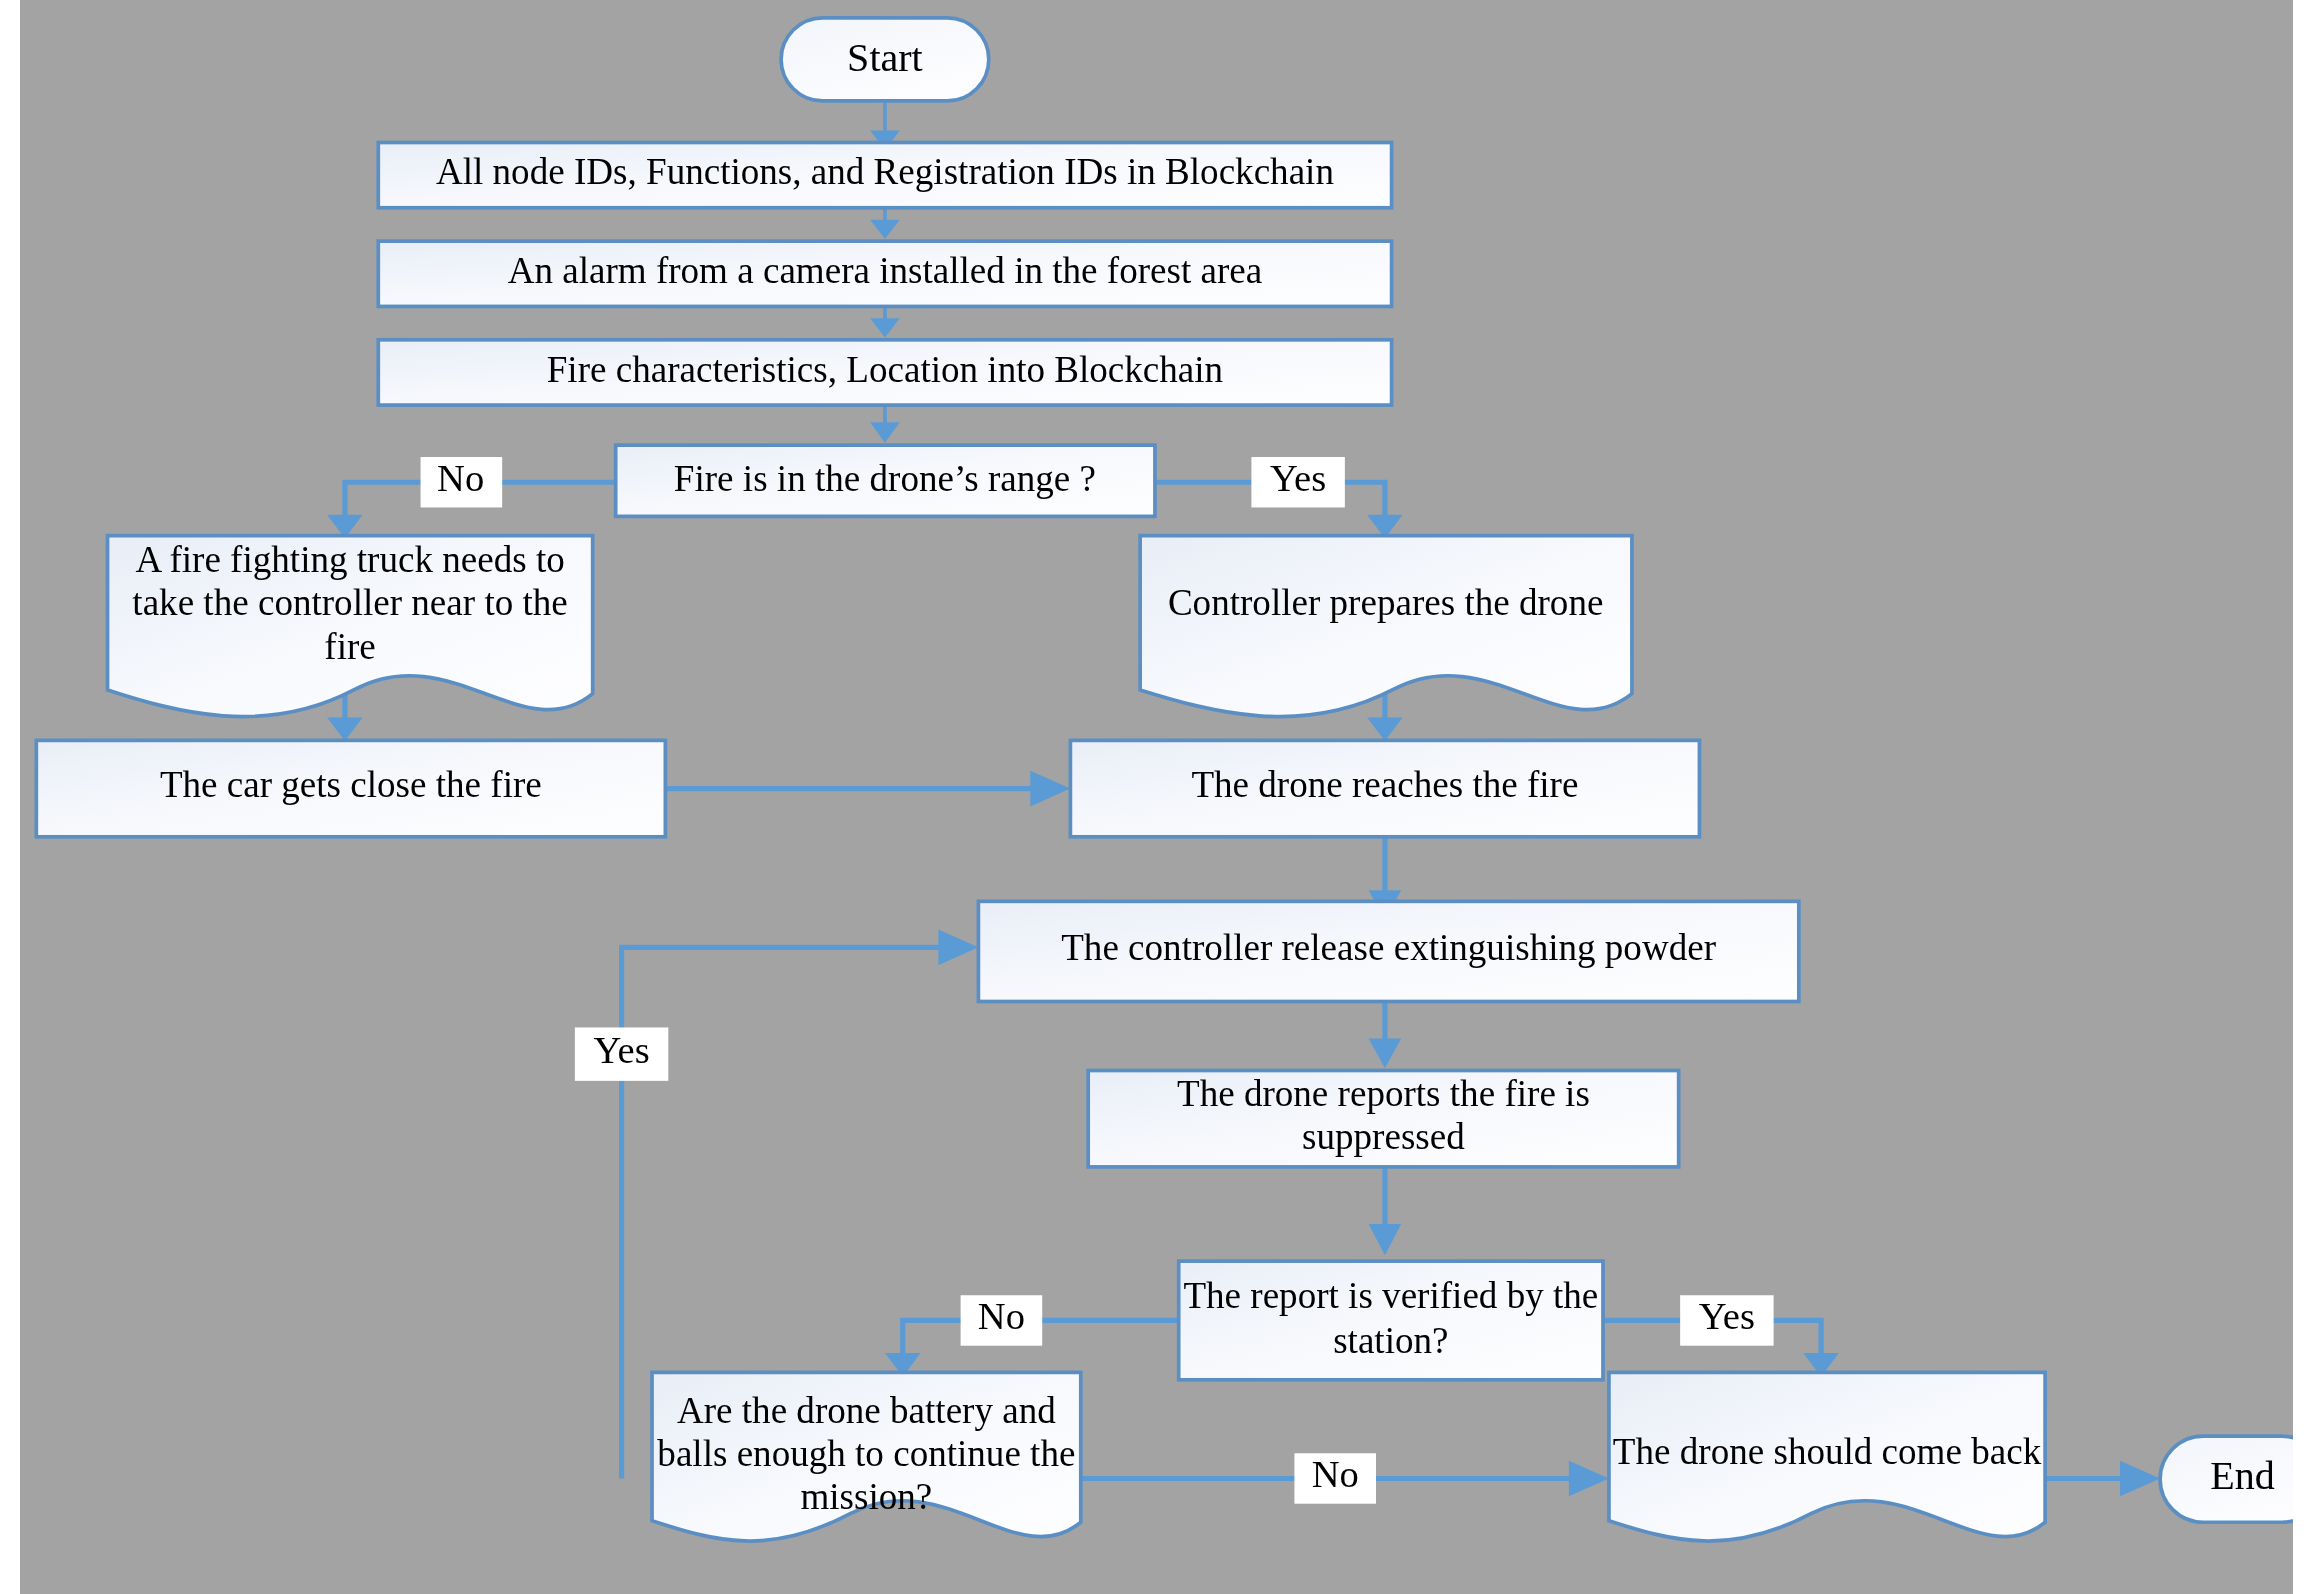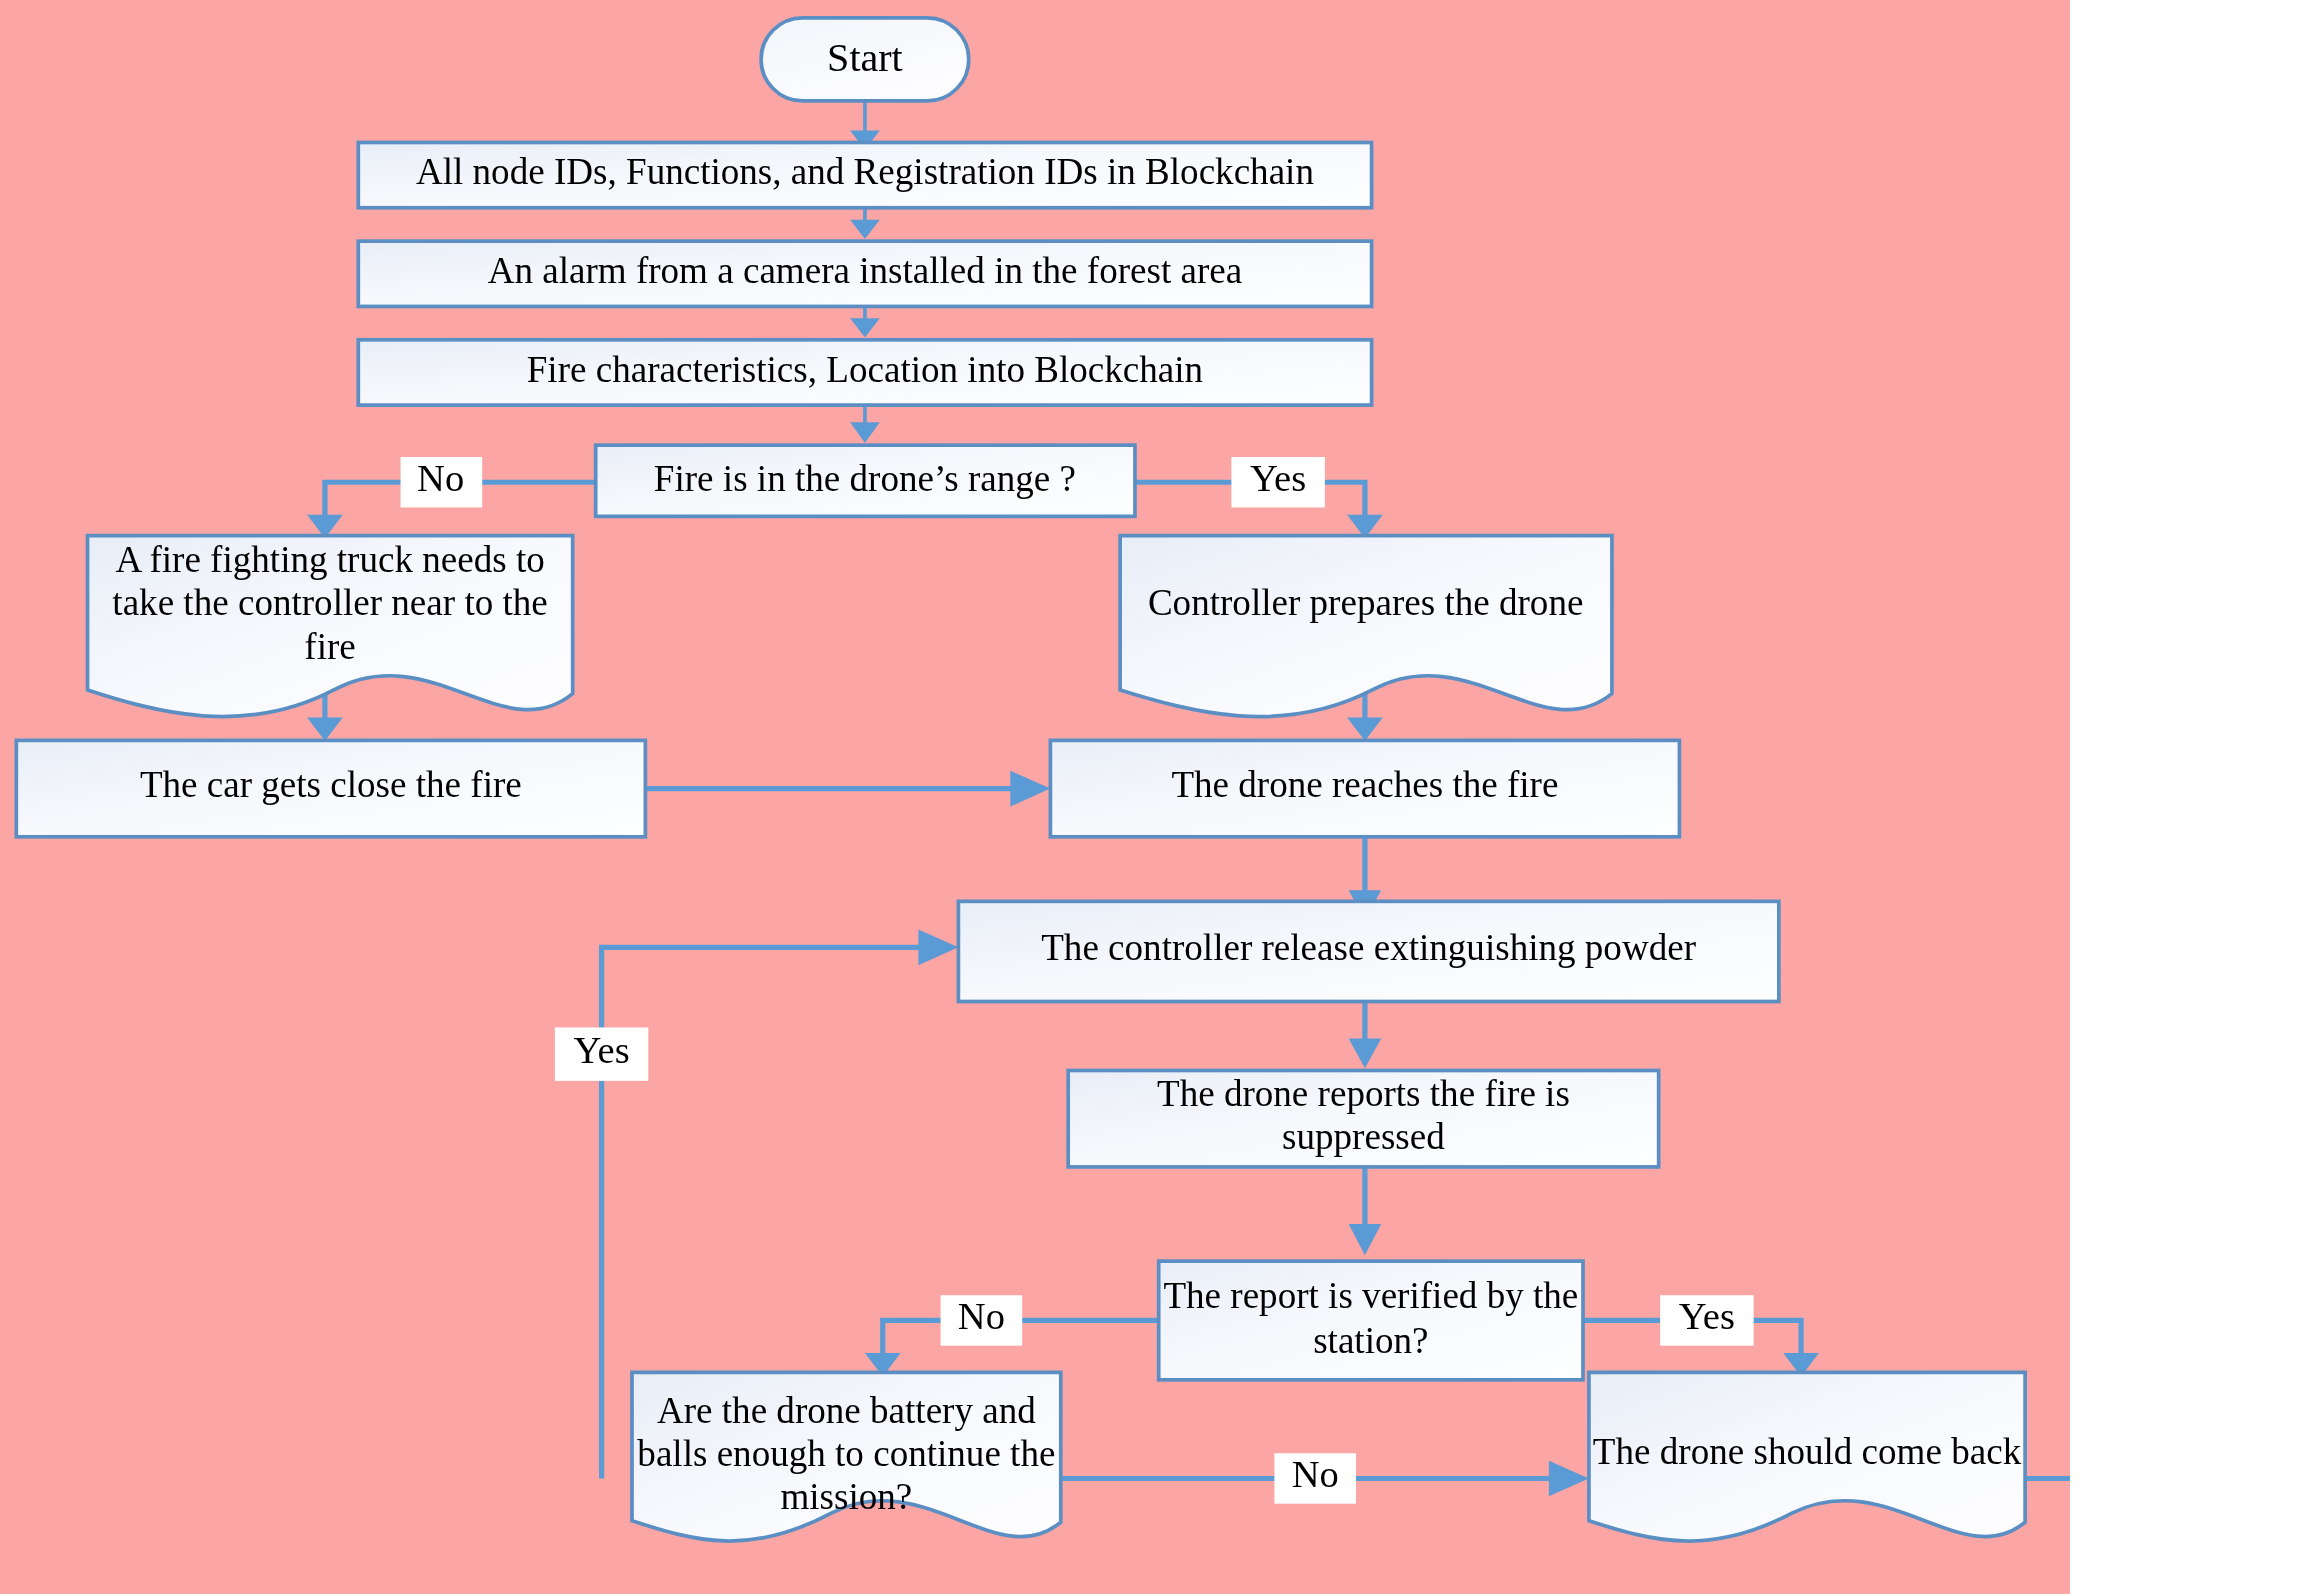--- a/index.html
+++ b/index.html
@@ -6,24 +6,25 @@
   html, body {
     margin: 0;
     padding: 0;
     background: #ffffff;
   }
   body {
     font-family: "Liberation Serif", "DejaVu Serif", serif;
   }
   #flow-root {
     position: relative;
-    width: 2070px;
+    width: 2273px;
     height: 1595px;
-    background: #fca5a5;
+    background: #a3a3a3;
     overflow: hidden;
+    margin-left: 20px;
   }
   svg#flow-svg {
     position: absolute;
     left: 0;
     top: 0;
     width: 2307px;
     height: 1595px;
     display: block;
   }
   .node-text {

